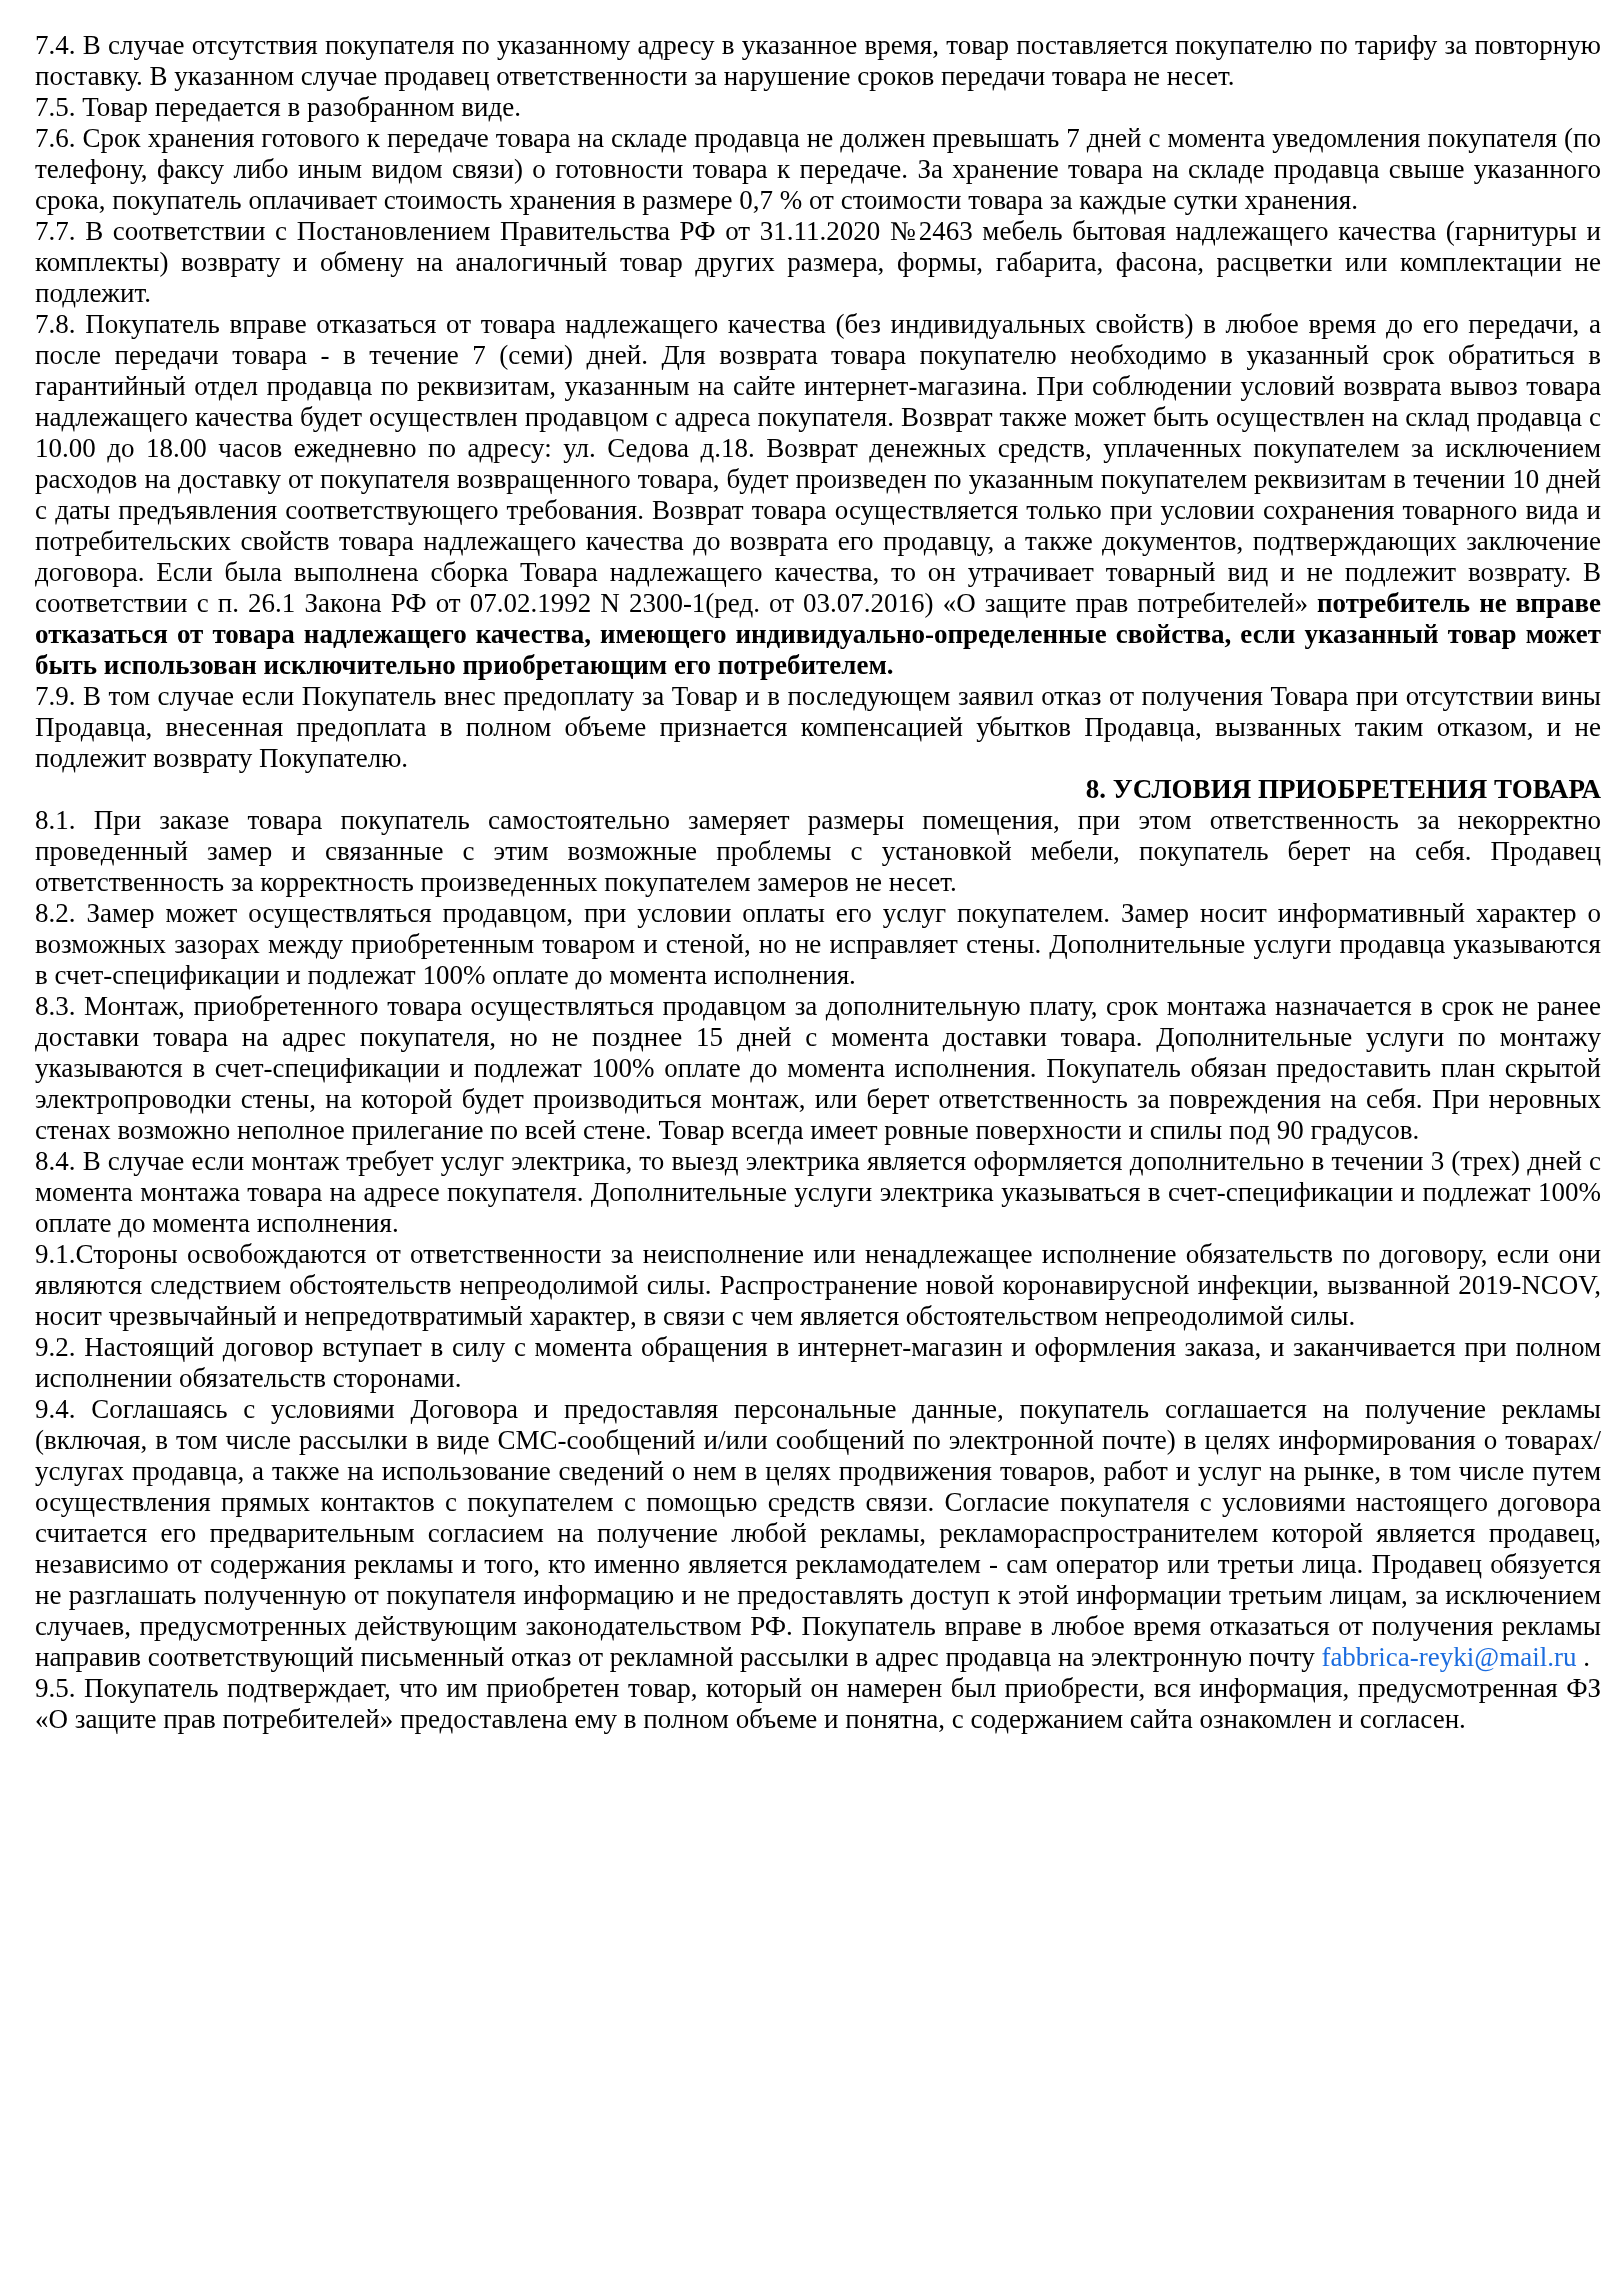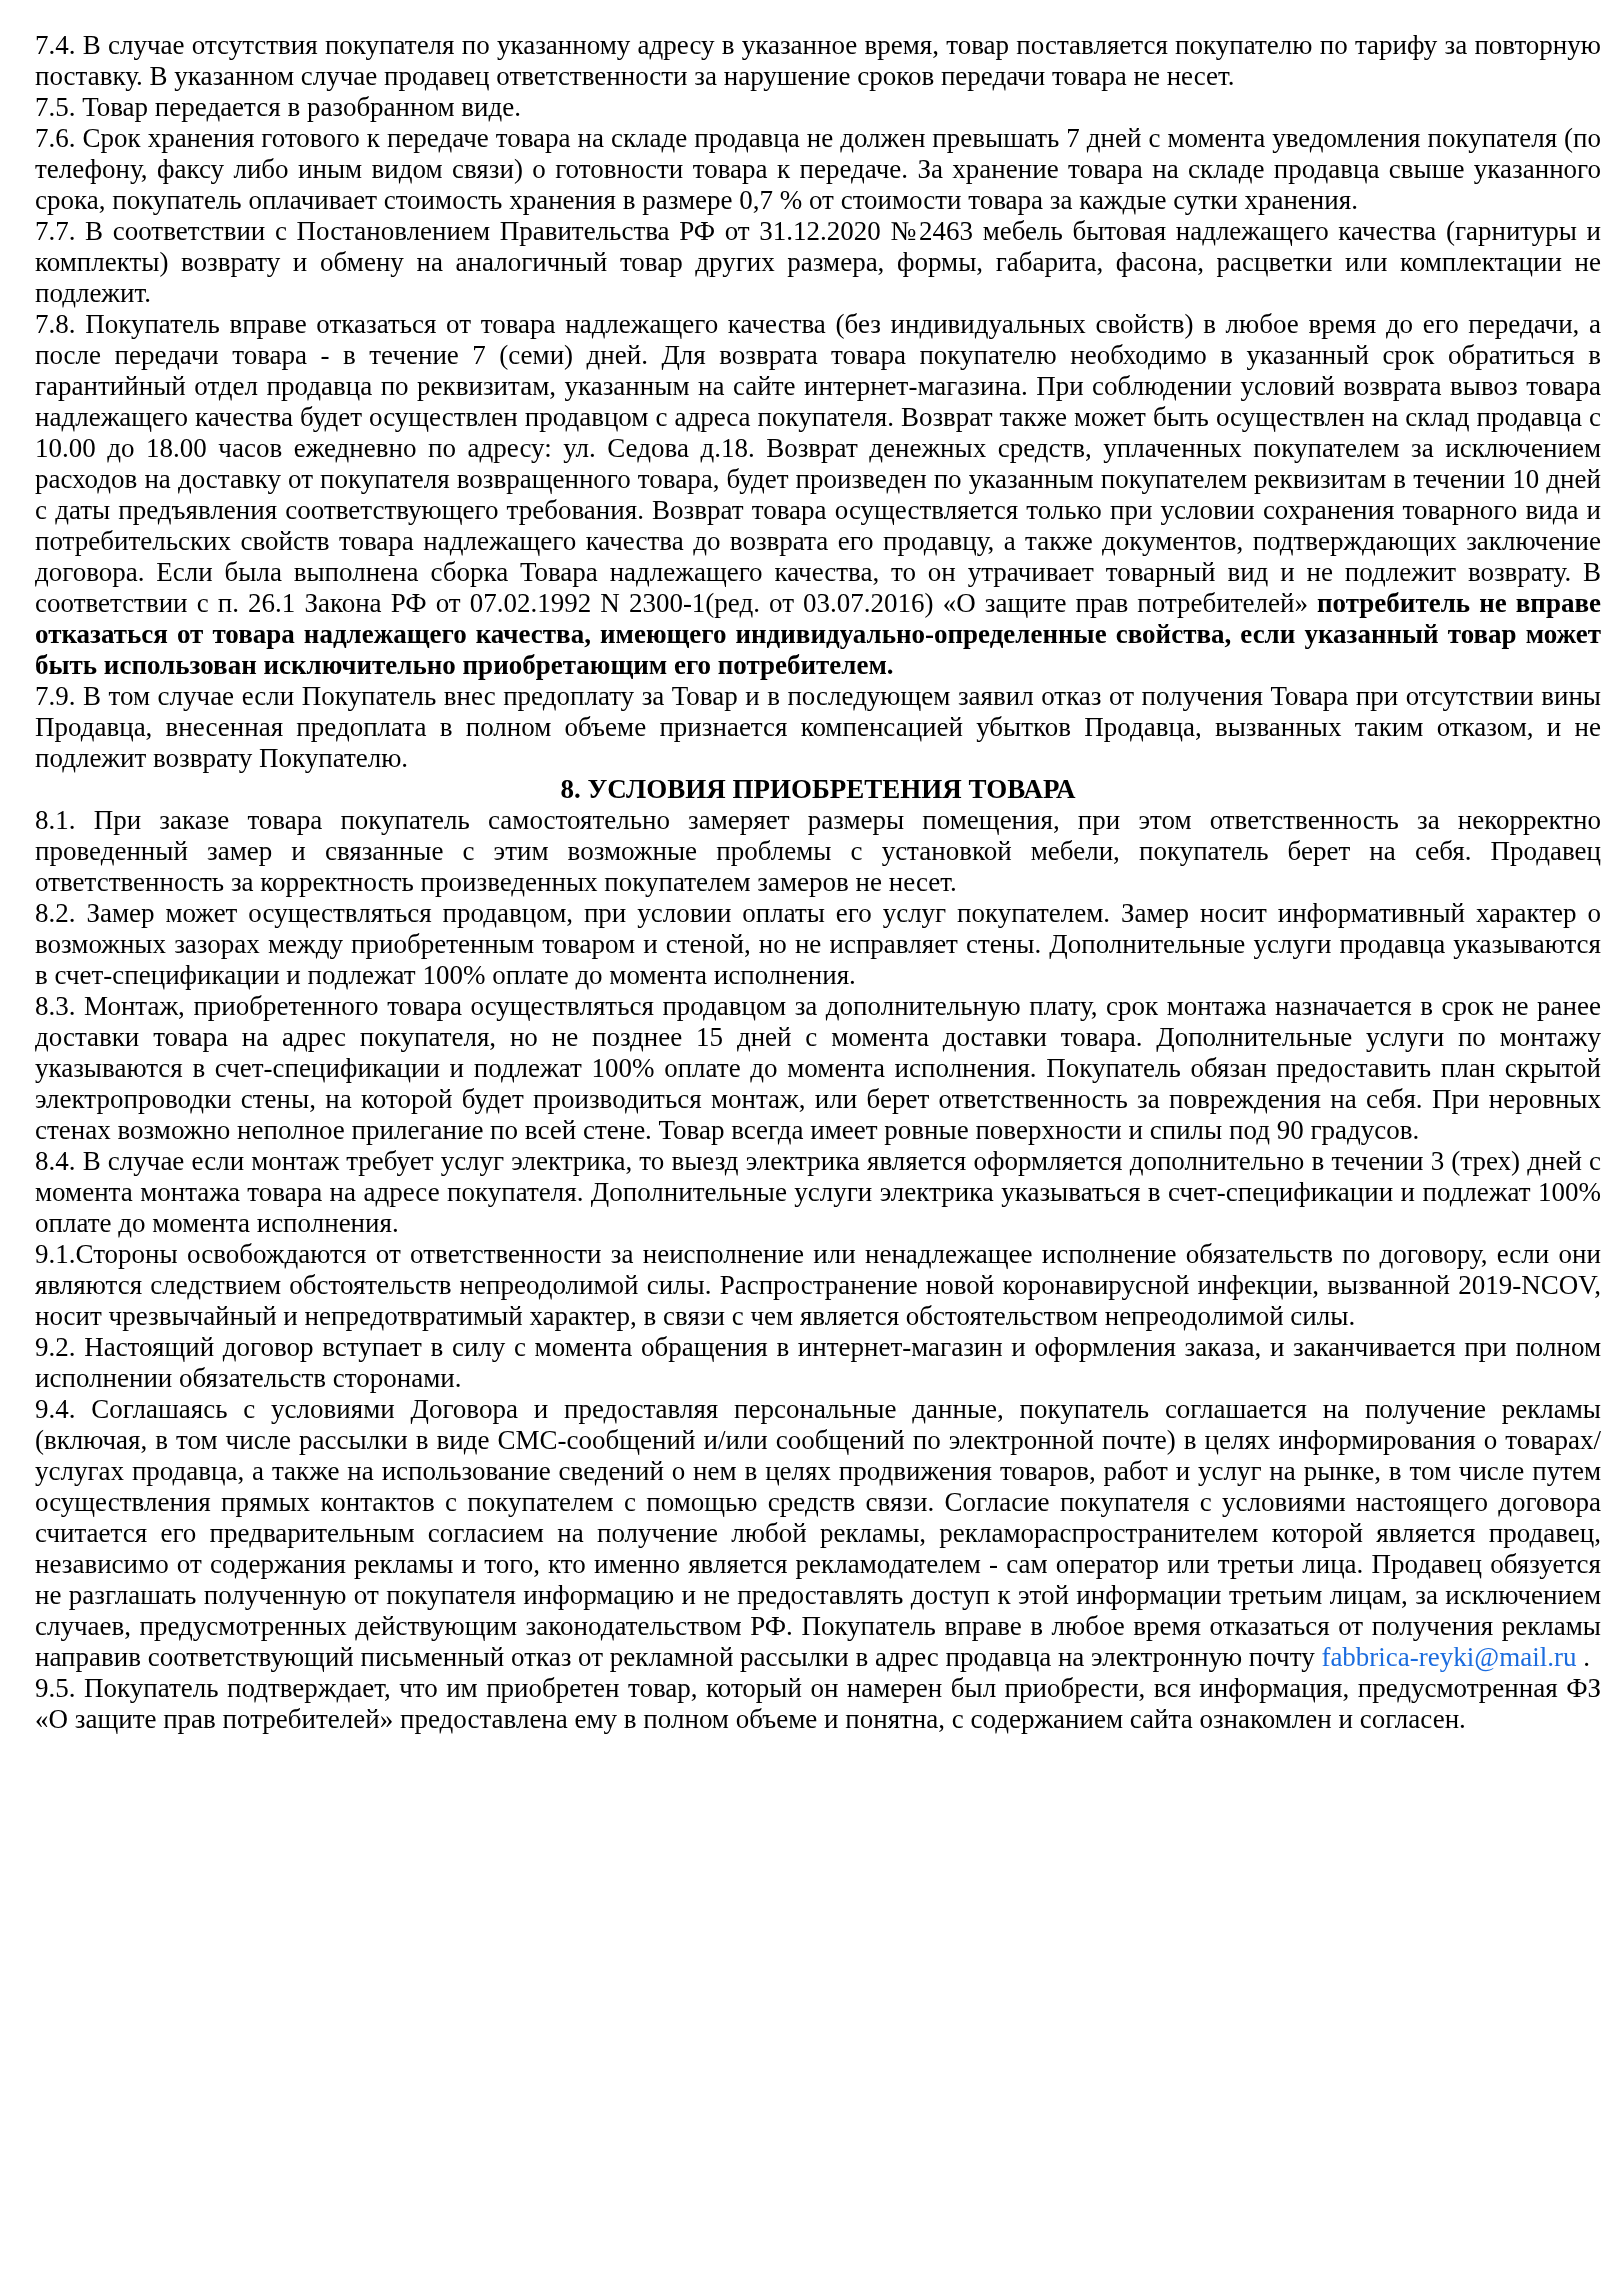--- a/index.html
+++ b/index.html
@@ -17,39 +17,39 @@
     font-size: 27px;
     line-height: 31px;
     color: #000000;
   }
   .doc-body p {
     margin: 0;
     padding: 0;
     text-align: justify;
   }
   .doc-body p.heading {
-    text-align: center;
+    text-align: right;
     font-weight: bold;
   }
   .doc-body span.bold {
     font-weight: bold;
   }
   .doc-body a.email-link {
     cursor: pointer;
   }
 </style>
 </head>
 <body>
 
 <div class="page">
   <div class="doc-body" id="doc-body">
       <p class="body"><span>7.4. В случае отсутствия покупателя по указанному адресу в указанное время, товар поставляется покупателю по тарифу за повторную поставку. В указанном случае продавец ответственности за нарушение сроков передачи товара не несет.</span></p>
       <p class="body"><span>7.5. Товар передается в разобранном виде.</span></p>
       <p class="body"><span>7.6. Срок хранения готового к передаче товара на складе продавца не должен превышать 7 дней с момента уведомления покупателя (по телефону, факсу либо иным видом связи) о готовности товара к передаче. За хранение товара на складе продавца свыше указанного срока, покупатель оплачивает стоимость хранения в размере 0,7 % от стоимости товара за каждые сутки хранения.</span></p>
-      <p class="body"><span>7.7. В соответствии с Постановлением Правительства РФ от 31.12.2020 №2463 мебель бытовая надлежащего качества (гарнитуры и комплекты) возврату и обмену на аналогичный товар других размера, формы, габарита, фасона, расцветки или комплектации не подлежит.</span></p>
+      <p class="body"><span>7.7. В соответствии с Постановлением Правительства РФ от 31.11.2020 №2463 мебель бытовая надлежащего качества (гарнитуры и комплекты) возврату и обмену на аналогичный товар других размера, формы, габарита, фасона, расцветки или комплектации не подлежит.</span></p>
       <p class="body"><span>7.8. Покупатель вправе отказаться от товара надлежащего качества (без индивидуальных свойств) в любое время до его передачи, а после передачи товара - в течение 7 (семи) дней.  Для возврата товара покупателю необходимо в указанный срок обратиться в гарантийный отдел продавца по реквизитам, указанным на сайте интернет-магазина. При соблюдении условий возврата вывоз товара надлежащего качества будет осуществлен продавцом с адреса покупателя. Возврат также может быть осуществлен на склад продавца с 10.00 до 18.00 часов ежедневно по адресу: ул. Седова д.18. Возврат денежных средств, уплаченных покупателем за исключением расходов на доставку от покупателя возвращенного товара, будет произведен по указанным покупателем реквизитам в течении 10 дней с даты предъявления соответствующего требования. Возврат товара осуществляется только при условии сохранения товарного вида и потребительских свойств товара надлежащего качества до возврата его продавцу, а также документов, подтверждающих заключение договора. Если была выполнена сборка Товара надлежащего качества, то он утрачивает товарный вид и не подлежит возврату. В соответствии с п. 26.1 Закона РФ от 07.02.1992 N 2300-1(ред. от 03.07.2016) «О защите прав потребителей» </span><span class="bold">потребитель не вправе отказаться от товара надлежащего качества, имеющего индивидуально-определенные свойства, если указанный товар может быть использован исключительно приобретающим его потребителем.</span></p>
       <p class="body"><span>7.9. В том случае если Покупатель внес предоплату за Товар и в последующем заявил отказ от получения Товара при отсутствии вины Продавца, внесенная предоплата в полном объеме признается компенсацией убытков Продавца, вызванных таким отказом, и не подлежит возврату Покупателю.</span></p>
       <p class="heading"><span class="bold">8. УСЛОВИЯ ПРИОБРЕТЕНИЯ ТОВАРА</span></p>
       <p class="body"><span>8.1. При заказе товара покупатель самостоятельно замеряет размеры помещения, при этом ответственность за некорректно проведенный замер и связанные с этим возможные проблемы с установкой мебели, покупатель берет на себя. Продавец ответственность за корректность произведенных покупателем замеров не несет.</span></p>
       <p class="body"><span>8.2. Замер может осуществляться продавцом, при условии оплаты его услуг покупателем. Замер носит информативный характер о возможных зазорах между приобретенным товаром и стеной, но не исправляет стены. Дополнительные услуги продавца указываются в счет-спецификации и подлежат 100% оплате до момента исполнения.</span></p>
       <p class="body"><span>8.3. Монтаж, приобретенного товара осуществляться продавцом за дополнительную плату, срок монтажа назначается в срок не ранее доставки товара на адрес покупателя, но не позднее 15 дней с момента доставки товара. Дополнительные услуги по монтажу указываются в счет-спецификации и подлежат 100% оплате до момента исполнения. Покупатель обязан предоставить план скрытой электропроводки стены, на которой будет производиться монтаж, или берет ответственность за повреждения на себя. При неровных стенах возможно неполное прилегание по всей стене. Товар всегда имеет ровные поверхности и спилы под 90 градусов.</span></p>
       <p class="body"><span>8.4. В случае если монтаж требует услуг электрика, то выезд электрика является оформляется дополнительно в течении 3 (трех) дней с момента монтажа товара на адресе покупателя. Дополнительные услуги электрика указываться в счет-спецификации и подлежат 100% оплате до момента исполнения.</span></p>
       <p class="body"><span>9.1.Стороны освобождаются от ответственности за неисполнение или ненадлежащее исполнение обязательств по договору, если они являются следствием обстоятельств непреодолимой силы. Распространение новой коронавирусной инфекции, вызванной 2019-NCOV, носит чрезвычайный и непредотвратимый характер, в связи с чем является обстоятельством непреодолимой силы.</span></p>
       <p class="body"><span>9.2. Настоящий договор вступает в силу с момента обращения в интернет-магазин и оформления заказа, и заканчивается при полном исполнении обязательств сторонами.</span></p>
       <p class="body"><span>9.4. Соглашаясь с условиями Договора и предоставляя персональные данные, покупатель соглашается на получение рекламы (включая, в том числе рассылки в виде СМС-сообщений и/или сообщений по электронной почте) в целях информирования о товарах/услугах продавца, а также на использование сведений о нем в целях продвижения товаров, работ и услуг на рынке, в том числе путем осуществления прямых контактов с покупателем с помощью средств связи. Согласие покупателя с условиями настоящего договора считается его предварительным согласием на получение любой рекламы, рекламораспространителем которой является продавец, независимо от содержания рекламы и того, кто именно является рекламодателем - сам оператор или третьи лица. Продавец обязуется не разглашать полученную от покупателя информацию и не предоставлять доступ к этой информации третьим лицам, за исключением случаев, предусмотренных действующим законодательством РФ. Покупатель вправе в любое время отказаться от получения рекламы направив соответствующий письменный отказ от рекламной рассылки в адрес продавца на электронную почту </span><a class="email-link" style="color: rgb(27, 108, 223);">fabbrica-reyki@mail.ru</a><span> .</span></p>

